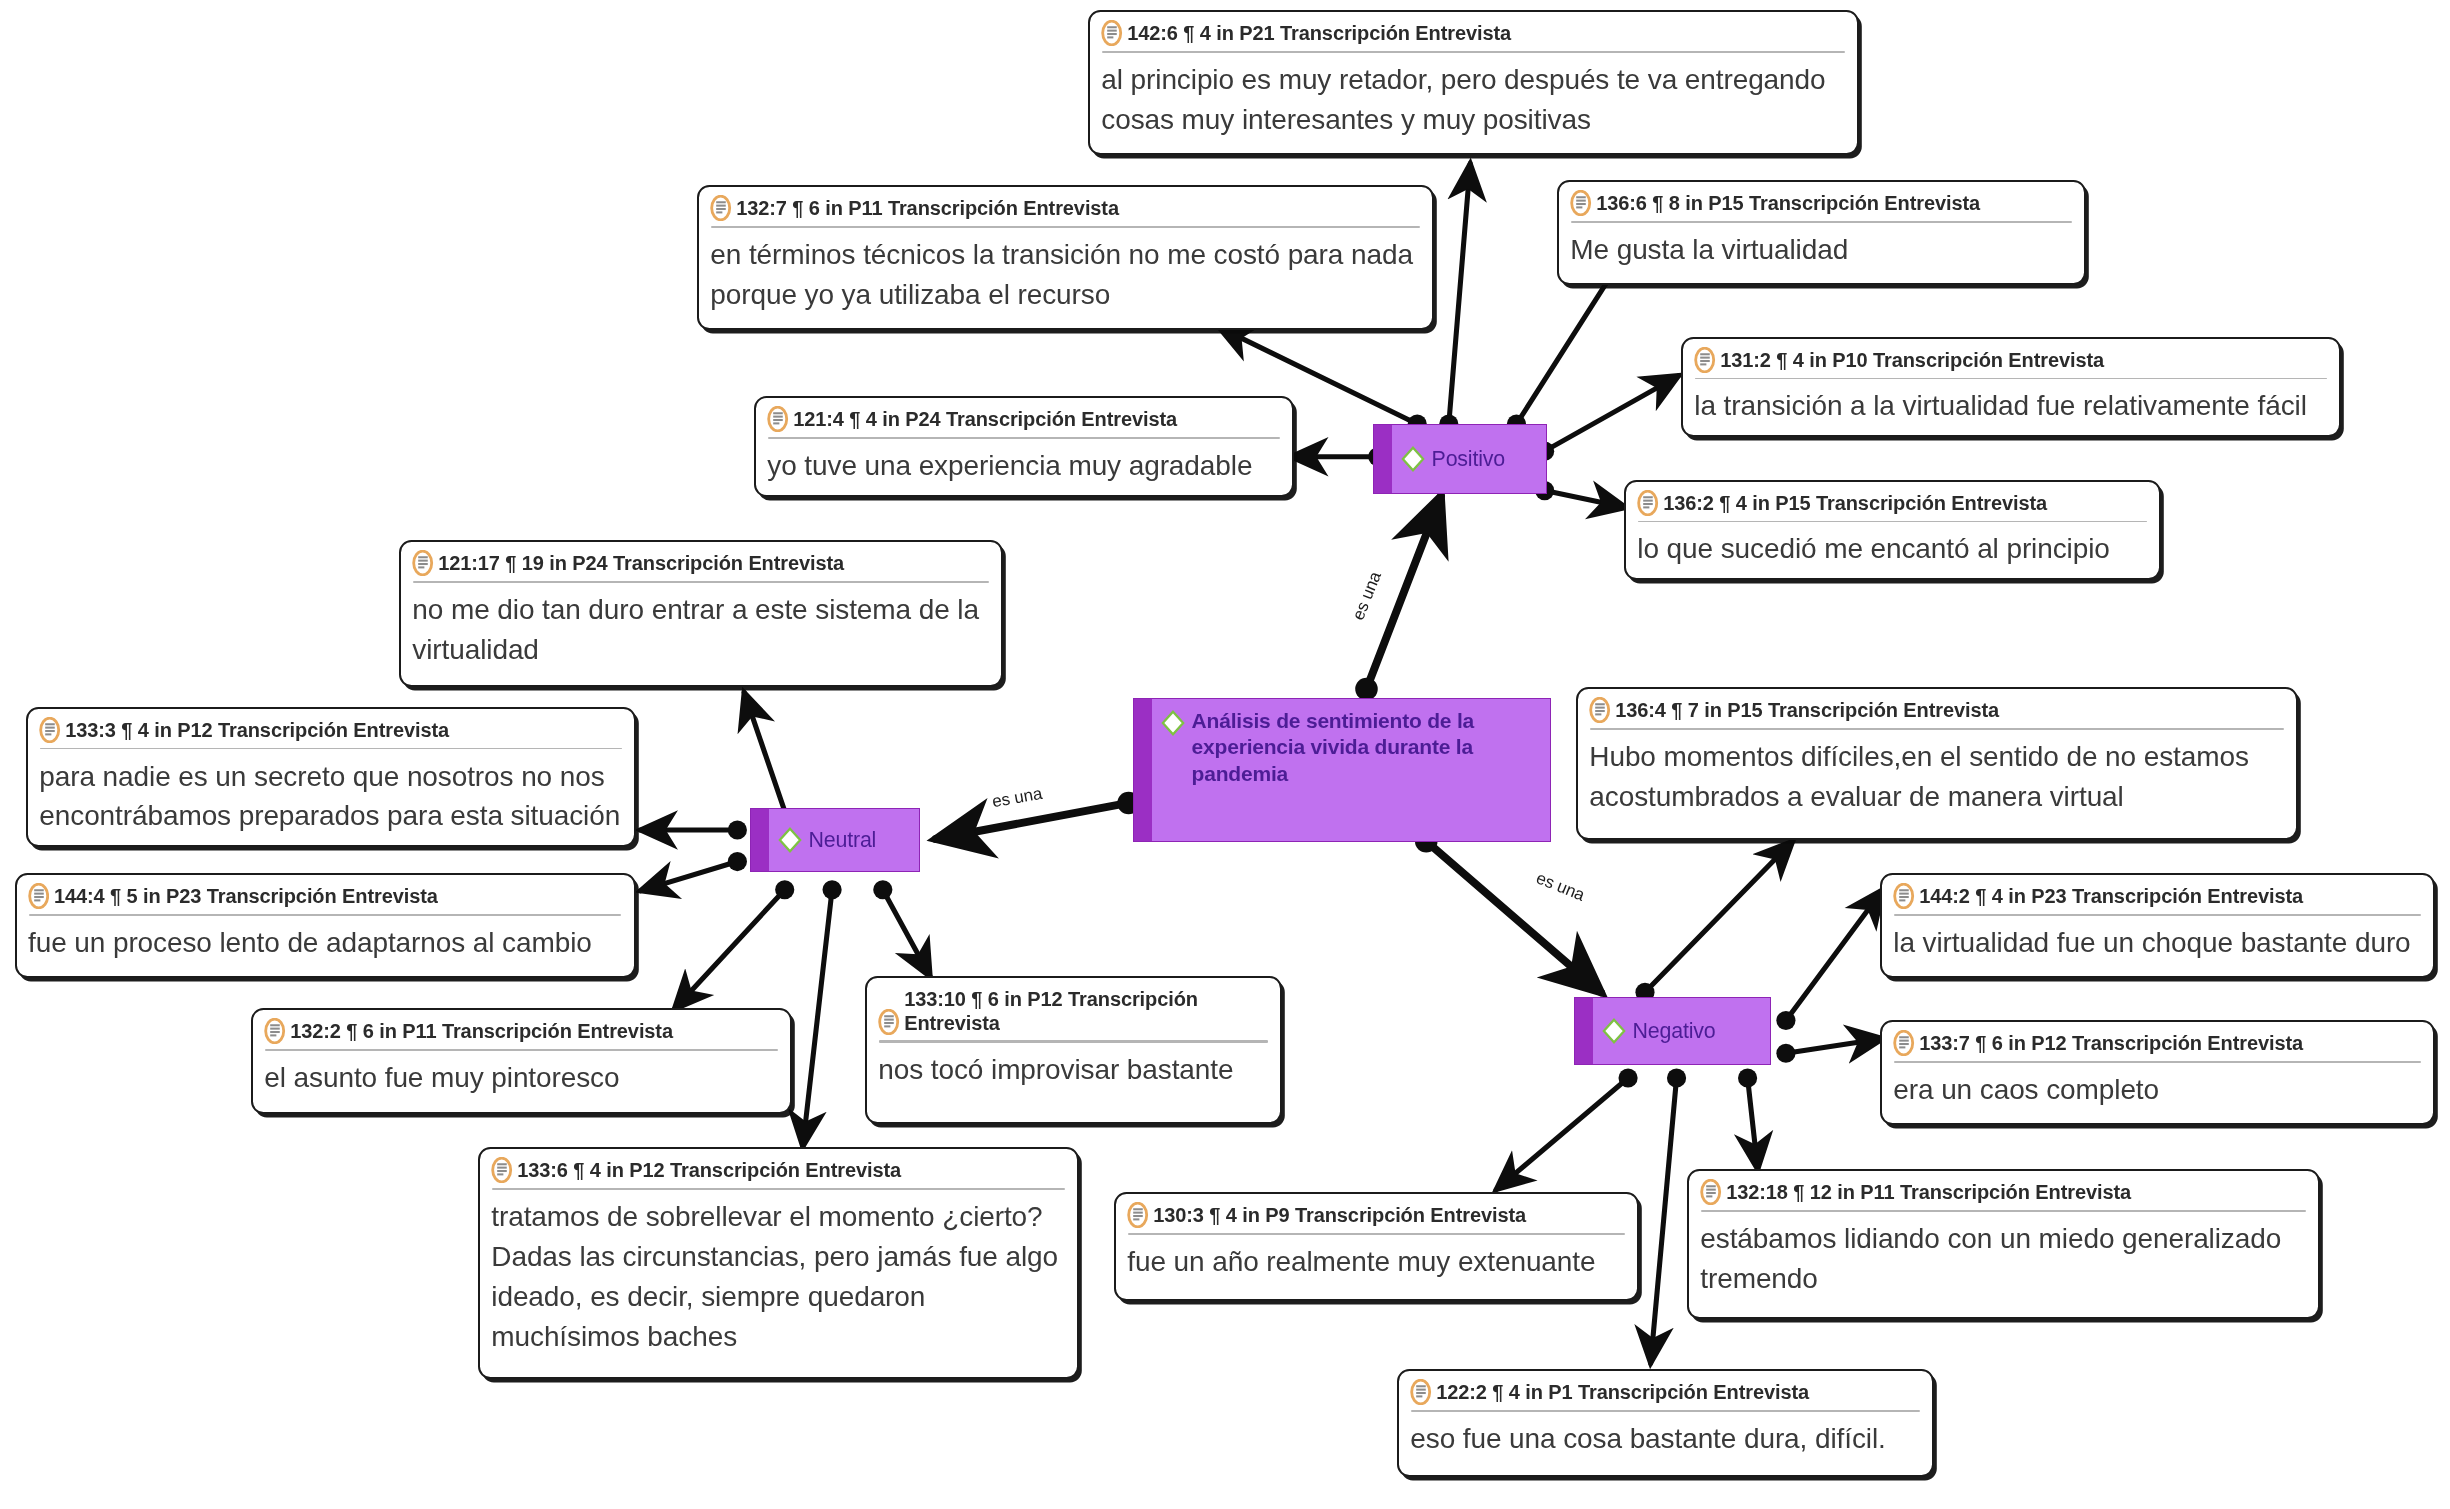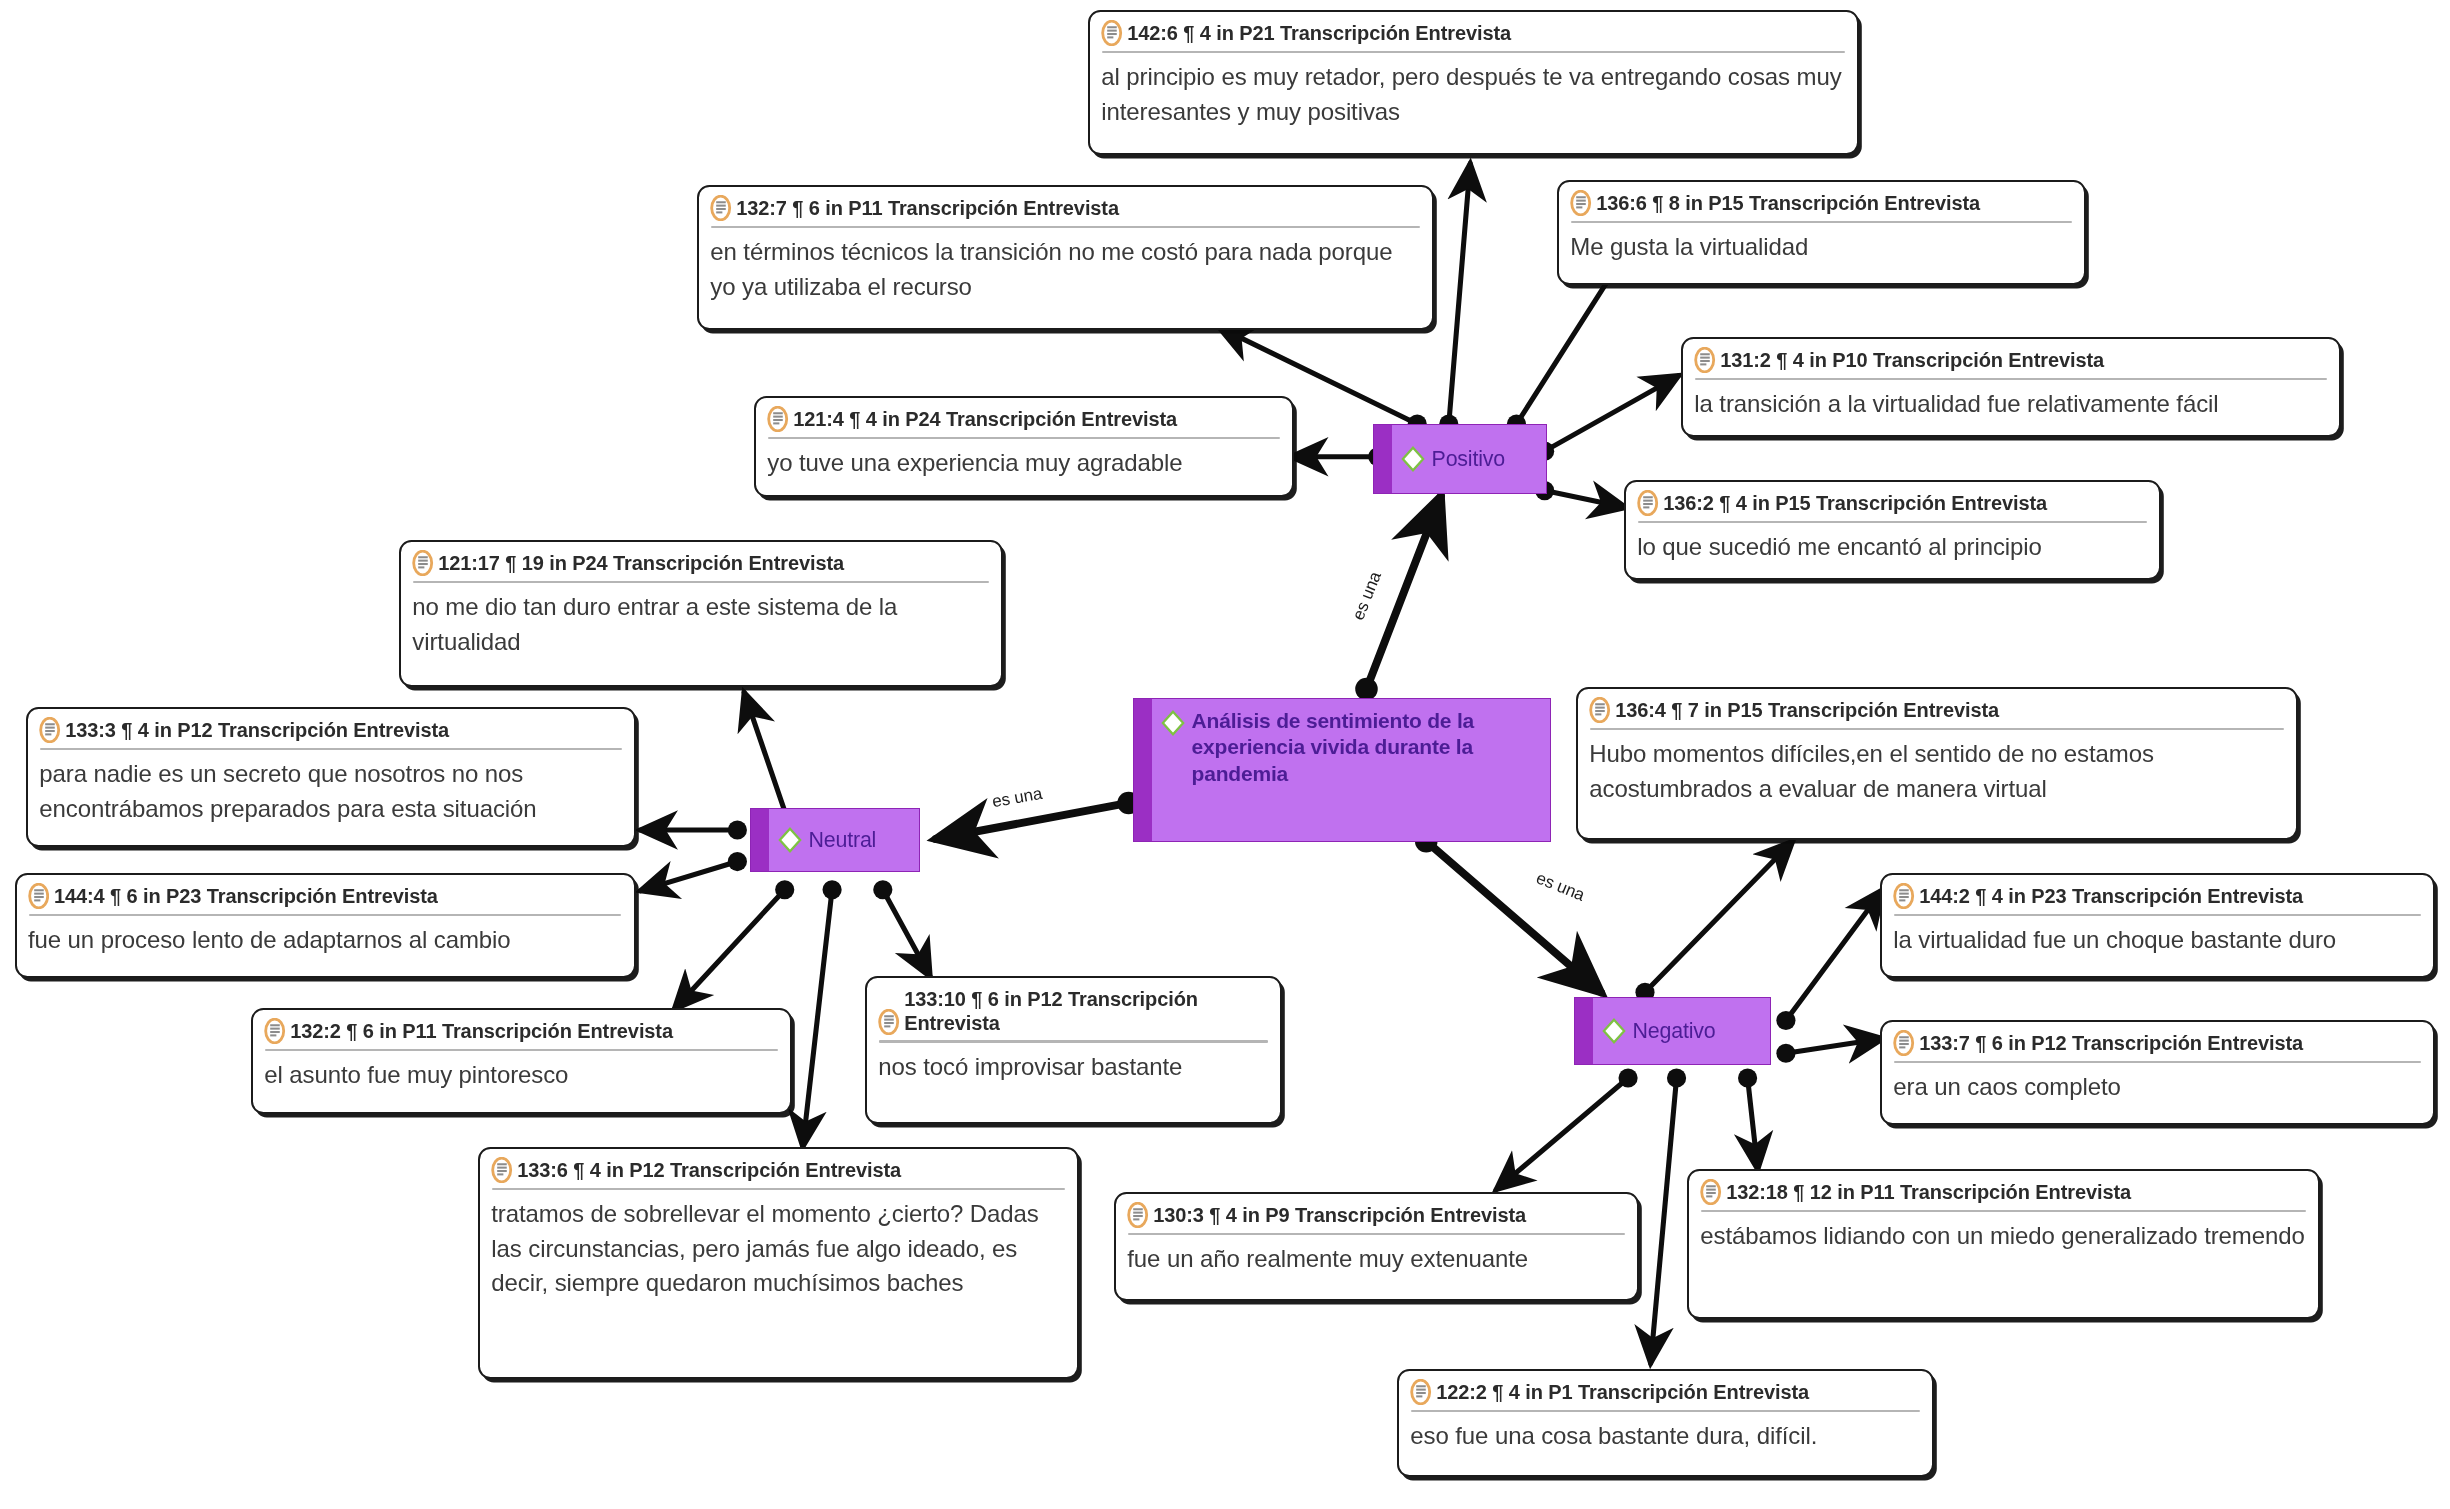--- a/index.html
+++ b/index.html
@@ -21,21 +21,21 @@
   .q-head{display:flex;align-items:flex-end;gap:4.5px;}
   .q-icon{
     flex:0 0 auto;width:21.4px;height:26px;position:relative;margin-top:-0.6px;
   }
   .q-title{
     font-size:20px;font-weight:bold;color:#2b2b2b;line-height:1.18;
     letter-spacing:-0.1px;padding-top:2.3px;
   }
   .q-rule{height:2.3px;background:#b5b5b5;margin:5px 1.1px 7.3px 1.1px;border-radius:1.1px;}
   .q-body{
-    font-size:24px;color:#3a3a3a;line-height:1.42;letter-spacing:-0.1px;
+    font-size:28px;color:#3a3a3a;line-height:1.42;letter-spacing:-0.1px;
     white-space:pre-line;
   }
 
   
   .node{
     position:absolute;box-sizing:border-box;
     background:#c071ef;
     border:1.7px solid #8e24b5;
     display:flex;align-items:center;
   }
@@ -374,21 +374,21 @@
         <svg width="21.4" height="26" viewBox="0 0 38 46">
             <ellipse cx="19" cy="23" rx="16" ry="21" fill="none" stroke="#e8a85c" stroke-width="5"></ellipse>
             <g fill="#8c8c8c">
               <rect x="11" y="11" width="17" height="3.6"></rect>
               <rect x="11" y="17" width="17" height="3.6"></rect>
               <rect x="11" y="23" width="17" height="3.6"></rect>
               <rect x="11" y="29" width="11" height="3.6"></rect>
             </g>
           </svg>
       </span>
-      <span class="q-title">144:4 ¶ 6 in P23 Transcripción Entrevista</span>
+      <span class="q-title">144:4 ¶ 5 in P23 Transcripción Entrevista</span>
     </div>
     <div class="q-rule"></div>
     <div class="q-body">fue un proceso lento de adaptarnos al cambio</div>
   </div>
 
   <div class="quote" style="left:251px;top:1008px;width:541px;height:106px;">
     <div class="q-head">
       <span class="q-icon">
         <svg width="21.4" height="26" viewBox="0 0 38 46">
             <ellipse cx="19" cy="23" rx="16" ry="21" fill="none" stroke="#e8a85c" stroke-width="5"></ellipse>

